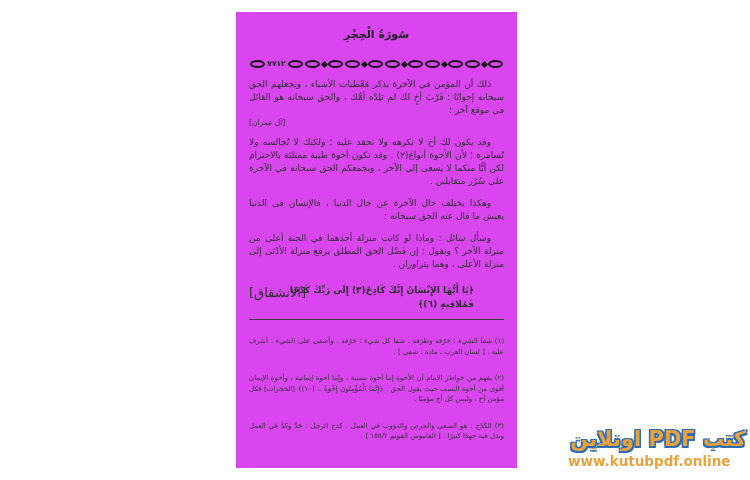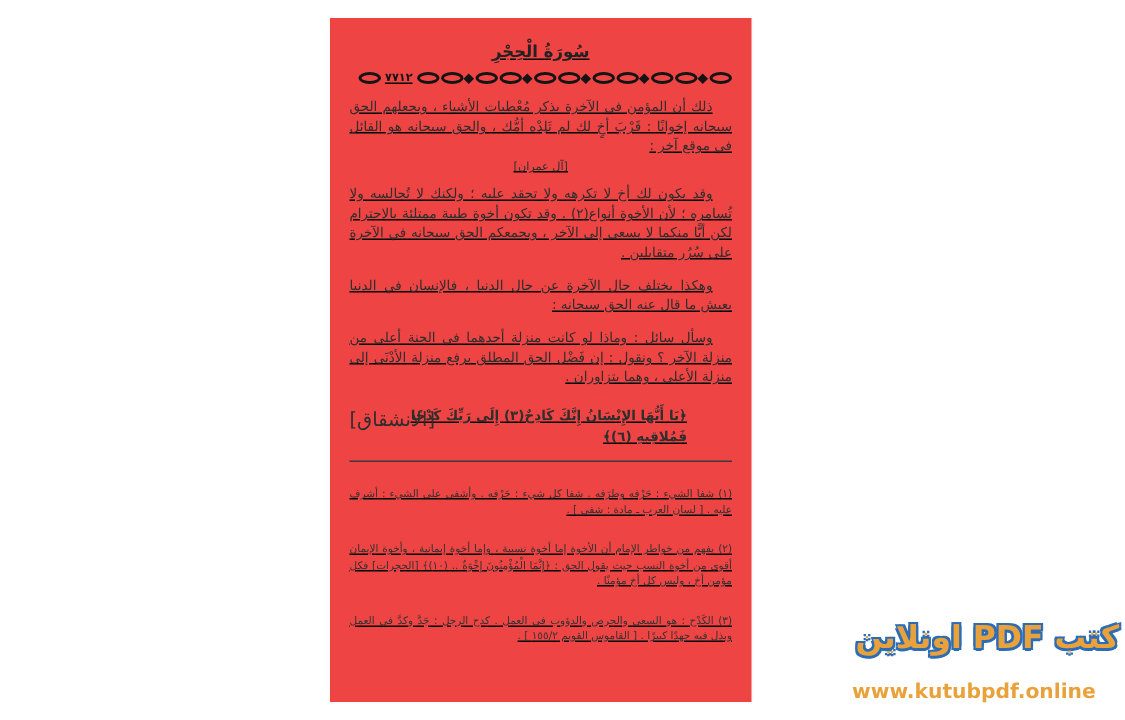--- a/index.html
+++ b/index.html
@@ -1,62 +1,62 @@
 <!DOCTYPE html>
 <html lang="ar"><head>
 <meta charset="utf-8">
 <style>
   * { margin:0; padding:0; box-sizing:border-box; }
   html,body { width:750px; height:480px; overflow:hidden; background:#ffffff;
               font-family:"DejaVu Sans", sans-serif; }
   .stage { position:relative; width:750px; height:480px; background:#ffffff; }
 
   
-  .sheet { position:absolute; left:220px; top:12px; width:281px; height:456px;
-           background:#ef4444; box-shadow:0 0 3px rgba(0,0,0,0.05);text-decoration:underline; }
+  .sheet { position:absolute; left:236px; top:12px; width:281px; height:456px;
+           background:#d946ef; box-shadow:0 0 3px rgba(0,0,0,0.05); }
   .sheet-inner { position:relative; width:100%; height:100%; padding:16px 13px 0 13px;
                  direction:rtl; color:#2e2e2e; }
 
   .surah-title { text-align:center; font-size:11px; font-weight:bold; color:#222;
                  letter-spacing:0.5px; }
 
   
-  .chain { direction:ltr; display:flex; align-items:center; justify-content:flex-end;
-           margin-top:6px; height:10px; }
+  .chain { direction:ltr; display:flex; align-items:center; justify-content:space-between;
+           margin-top:18px; height:10px; }
   .ring { width:15px; height:8px; border:2.2px solid #141414; border-radius:50%;
           margin:0 0.5px; flex:none; }
   .dia  { width:5px; height:5px; background:#141414; transform:rotate(45deg);
           margin:0 1px; flex:none; }
   .chain-num { font-size:7.5px; font-weight:bold; color:#141414; margin:0 2px;
                line-height:10px; flex:none; }
 
   .para { font-size:9px; line-height:13px; text-align:justify; margin-top:9px;
           text-indent:13px; }
   .verse { font-size:9px; font-weight:bold; line-height:14px; text-align:center;
            margin-top:7px; padding:0 4px; text-indent:0; }
-  .verse-ref { font-size:7.5px; text-align:center; direction:rtl; margin-top:1px; }
+  .verse-ref { font-size:7.5px; text-align:left; direction:rtl; margin-top:1px; }
   .verse-row { position:relative; margin-top:7px; }
   .verse-row .verse { margin-top:12px; padding:0 30px 0 34px;text-align:right; }
   .verse-row .ref-abs { position:absolute; left:0; top:2px; font-size:13px; }
 
   .foot-rule { border:none; border-top:1.3px solid #3a3a3a; margin-top:8px; }
   .footnotes { margin-top:4px; }
   .footnote { font-size:7px; line-height:10.5px; text-align:justify; margin-top:16px;
               color:#333; }
 
   
   .watermark { position:absolute; right:4px; bottom:10px; width:178px;
                }
   .wm-logo { direction:rtl; font-size:21px; font-weight:bold; color:#E9A23B;
              line-height:26px;
              text-shadow:-1.5px -1.5px 0 #2D6DB5, 1.5px -1.5px 0 #2D6DB5,
                          -1.5px 1.5px 0 #2D6DB5, 1.5px 1.5px 0 #2D6DB5,
                          0 2px 0 #2D6DB5; }
   .wm-url { direction:ltr; font-size:13.5px; font-weight:bold; color:#E9A23B;
-            line-height:17px; margin-top:15px; }
+            line-height:17px; margin-top:1px; }
 </style>
 </head>
 <body>
 
 <div class="stage">
 
   <div class="sheet">
     <div class="sheet-inner">
 
       <div class="surah-title">سُورَةُ الْحِجْرِ</div>

